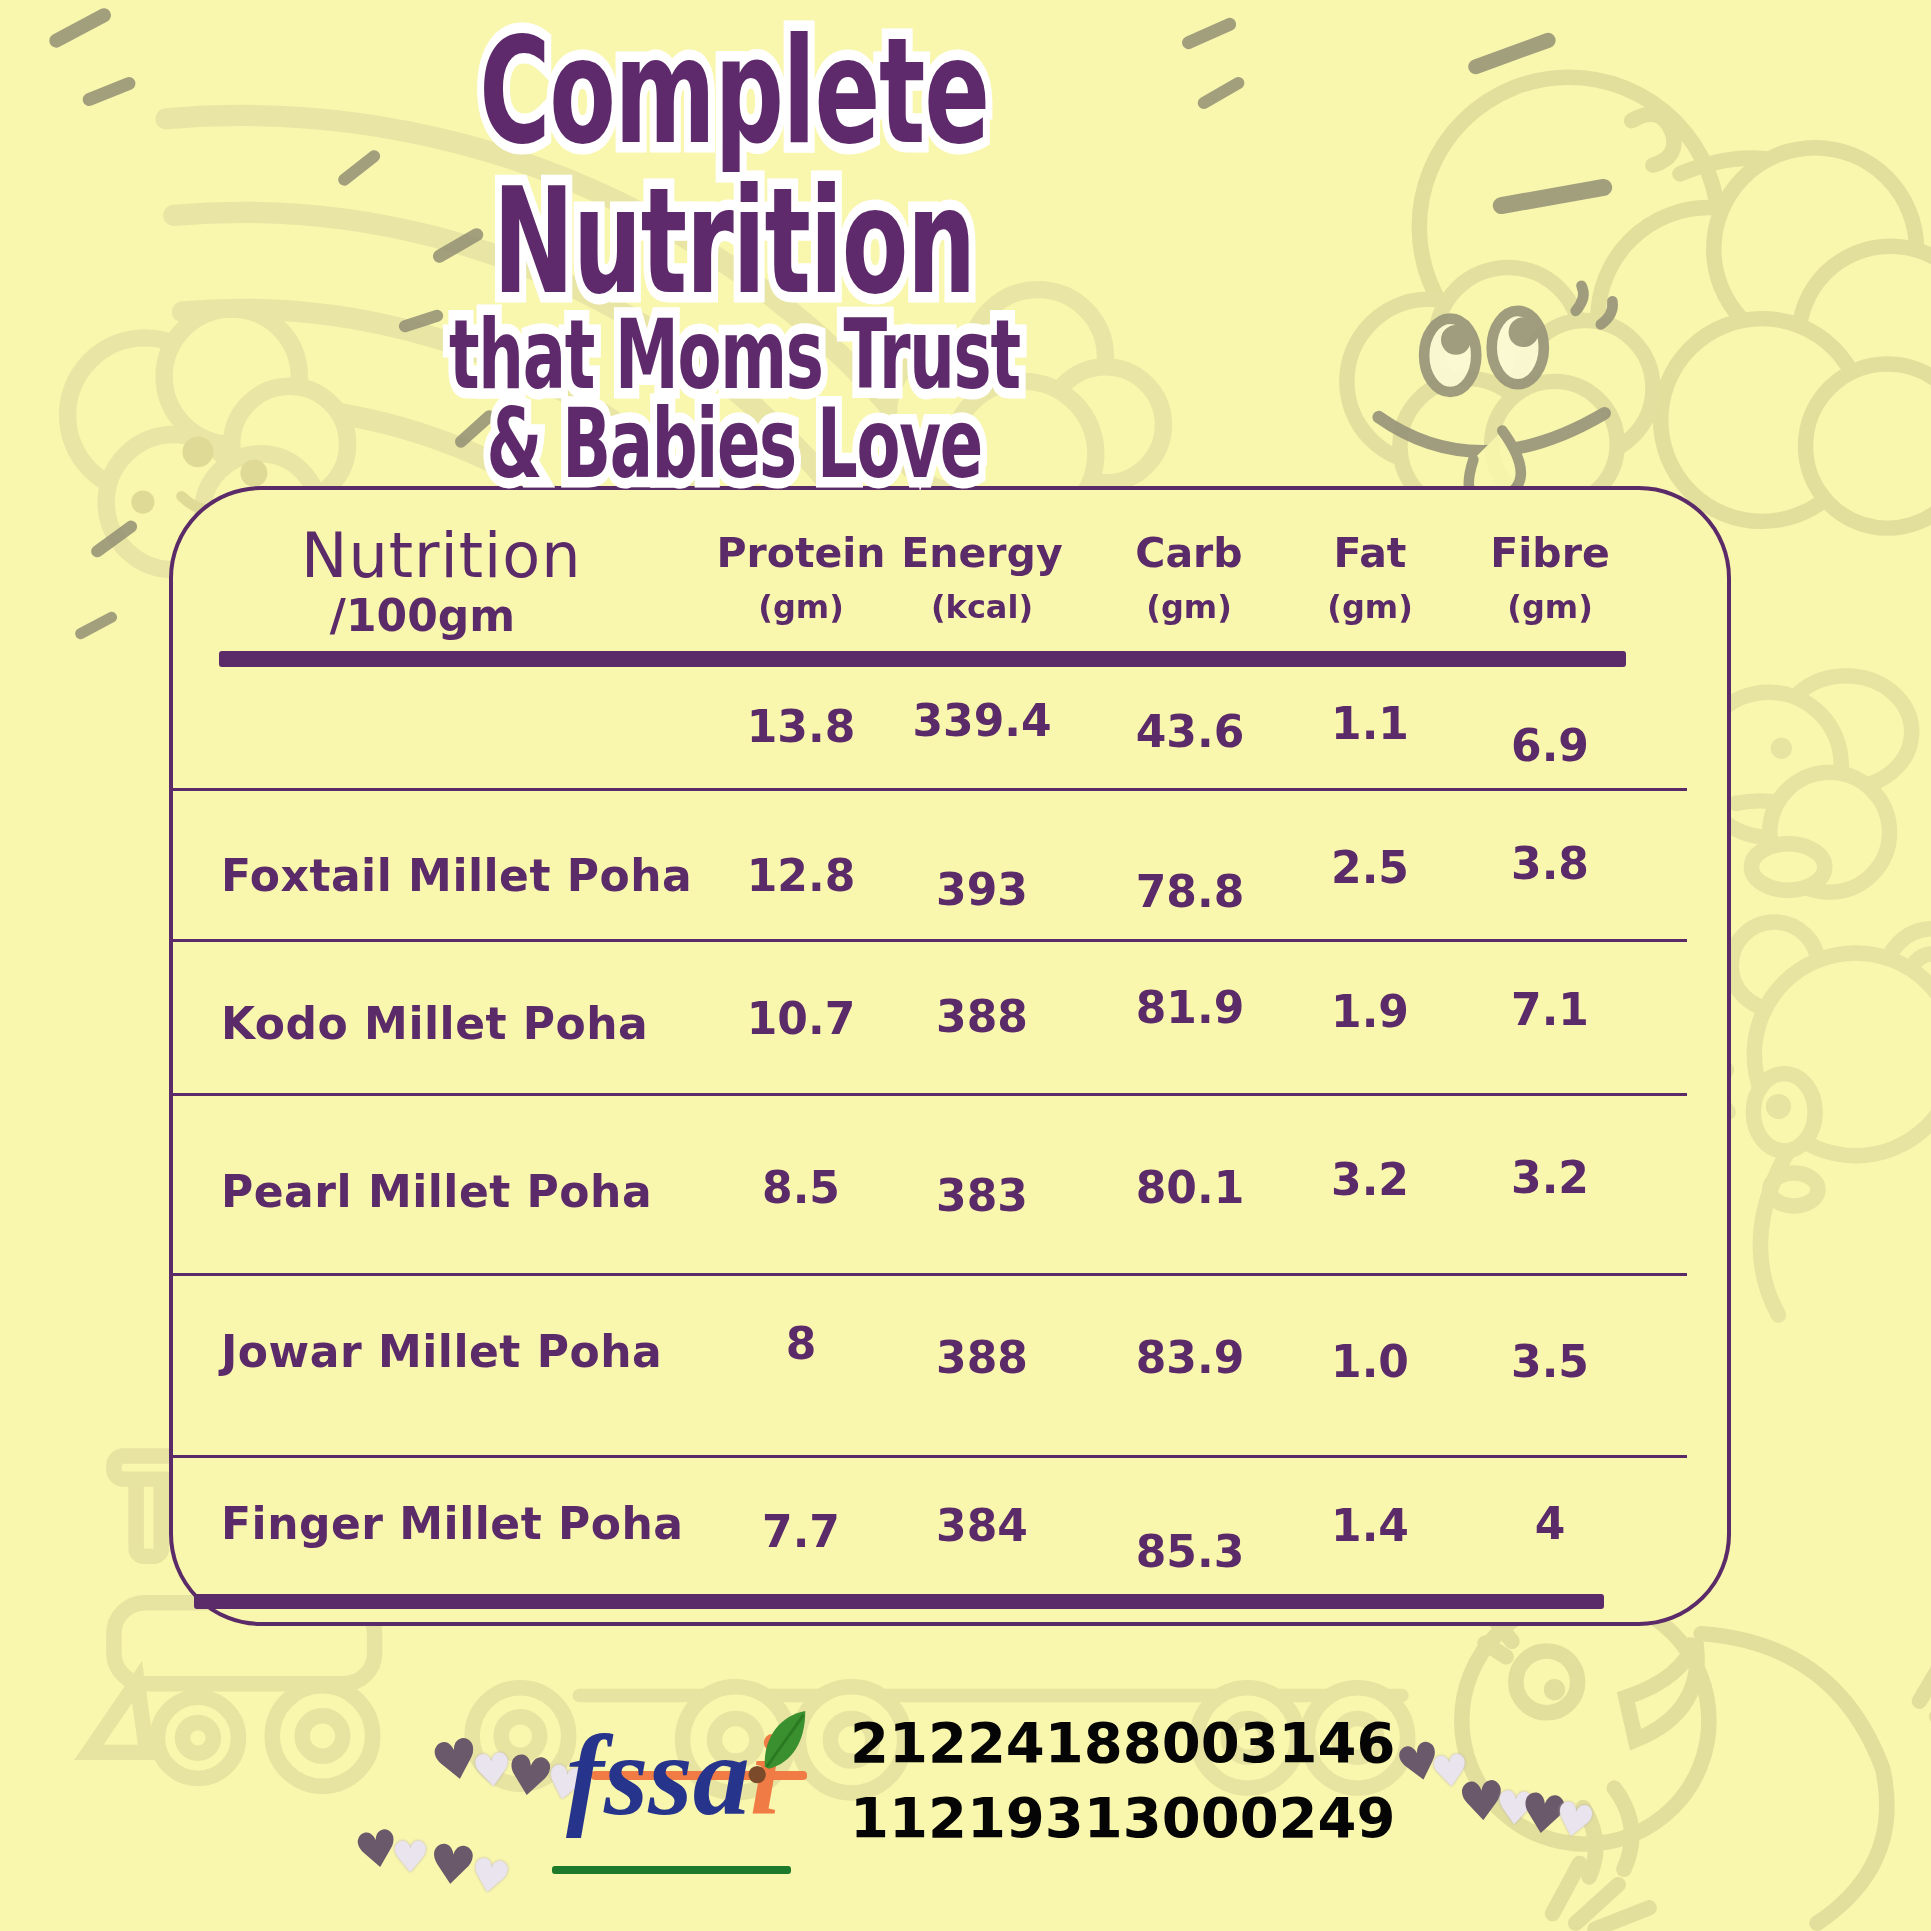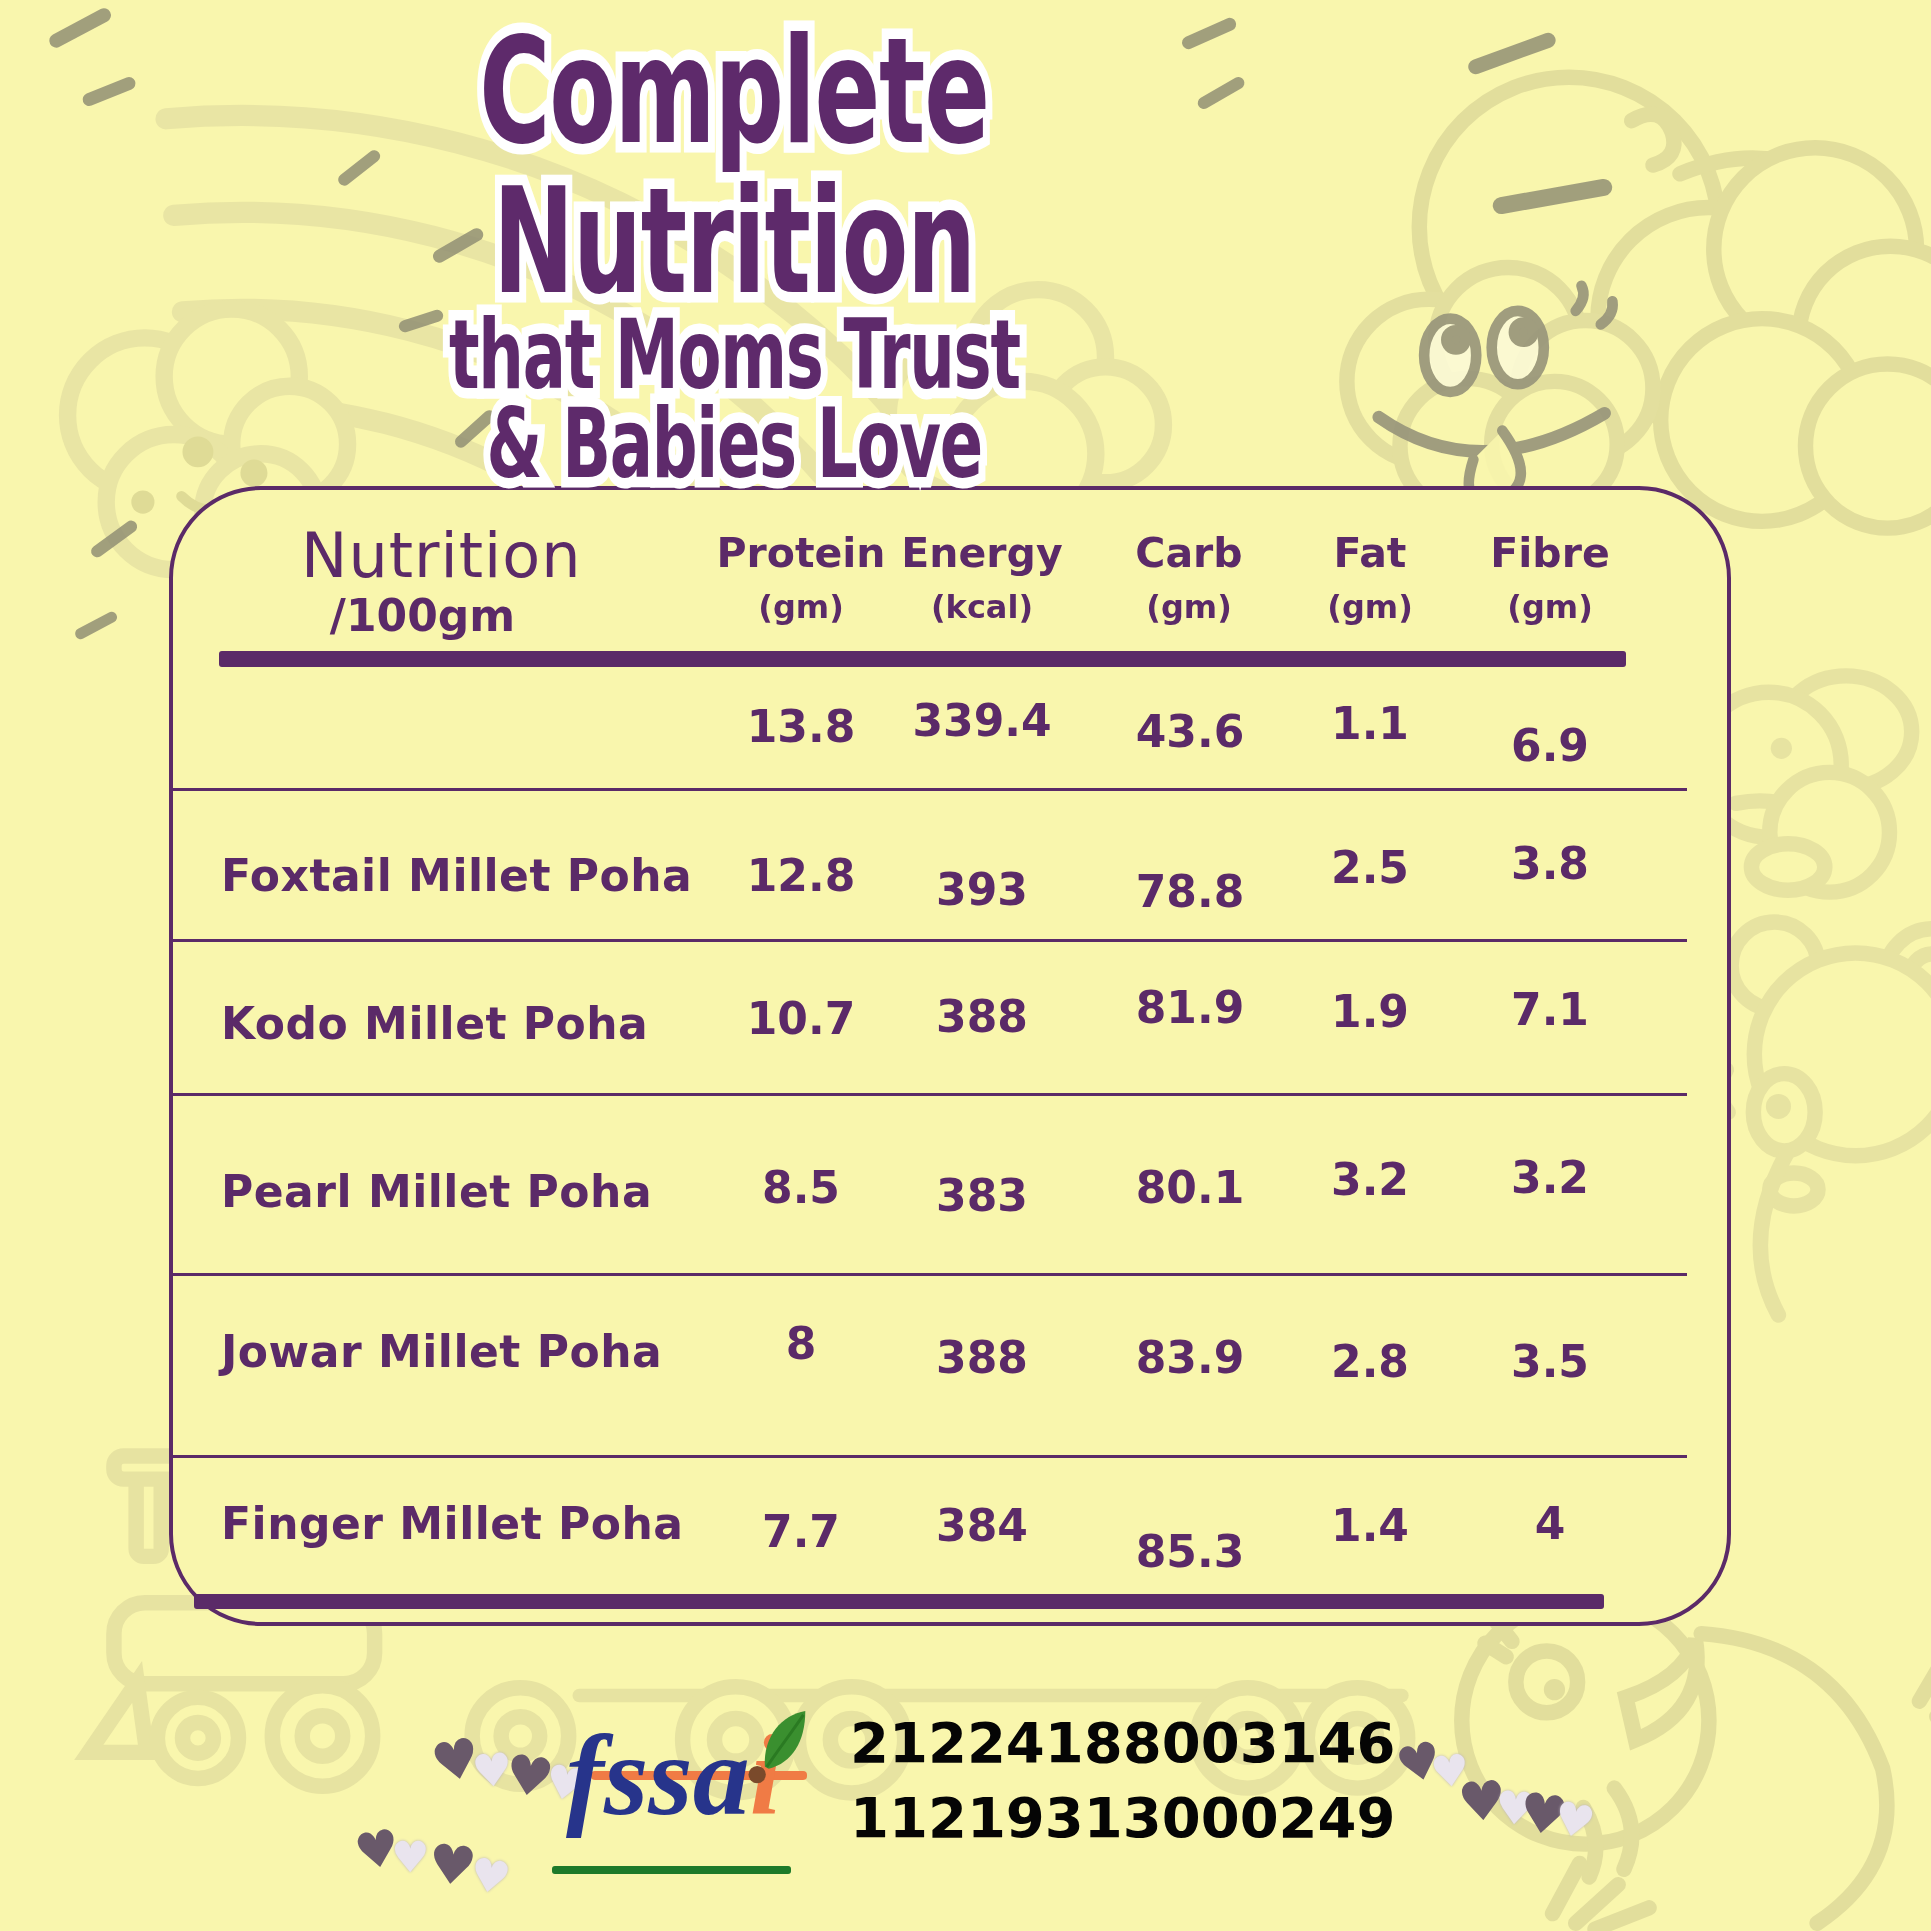--- a/index.html
+++ b/index.html
@@ -242,21 +242,21 @@
     <div class="val" style="left:727px;top:680px">383</div>
     <div class="val" style="left:935px;top:672px">80.1</div>
     <div class="val" style="left:1115px;top:664px">3.2</div>
     <div class="val" style="left:1295px;top:662px">3.2</div>
     <div class="divider" style="top:783px"></div>
 
     <div class="rowname" style="top:836px">Jowar Millet Poha</div>
     <div class="val" style="left:546px;top:828px">8</div>
     <div class="val" style="left:727px;top:842px">388</div>
     <div class="val" style="left:935px;top:842px">83.9</div>
-    <div class="val" style="left:1115px;top:846px">2.8</div>
+    <div class="val" style="left:1115px;top:846px">1.0</div>
     <div class="val" style="left:1295px;top:846px">3.5</div>
     <div class="divider" style="top:965px"></div>
 
     <div class="rowname" style="top:1008px">Finger Millet Poha</div>
     <div class="val" style="left:546px;top:1016px">7.7</div>
     <div class="val" style="left:727px;top:1010px">384</div>
     <div class="val" style="left:935px;top:1036px">85.3</div>
     <div class="val" style="left:1115px;top:1010px">1.4</div>
     <div class="val" style="left:1295px;top:1008px">4</div>
 

